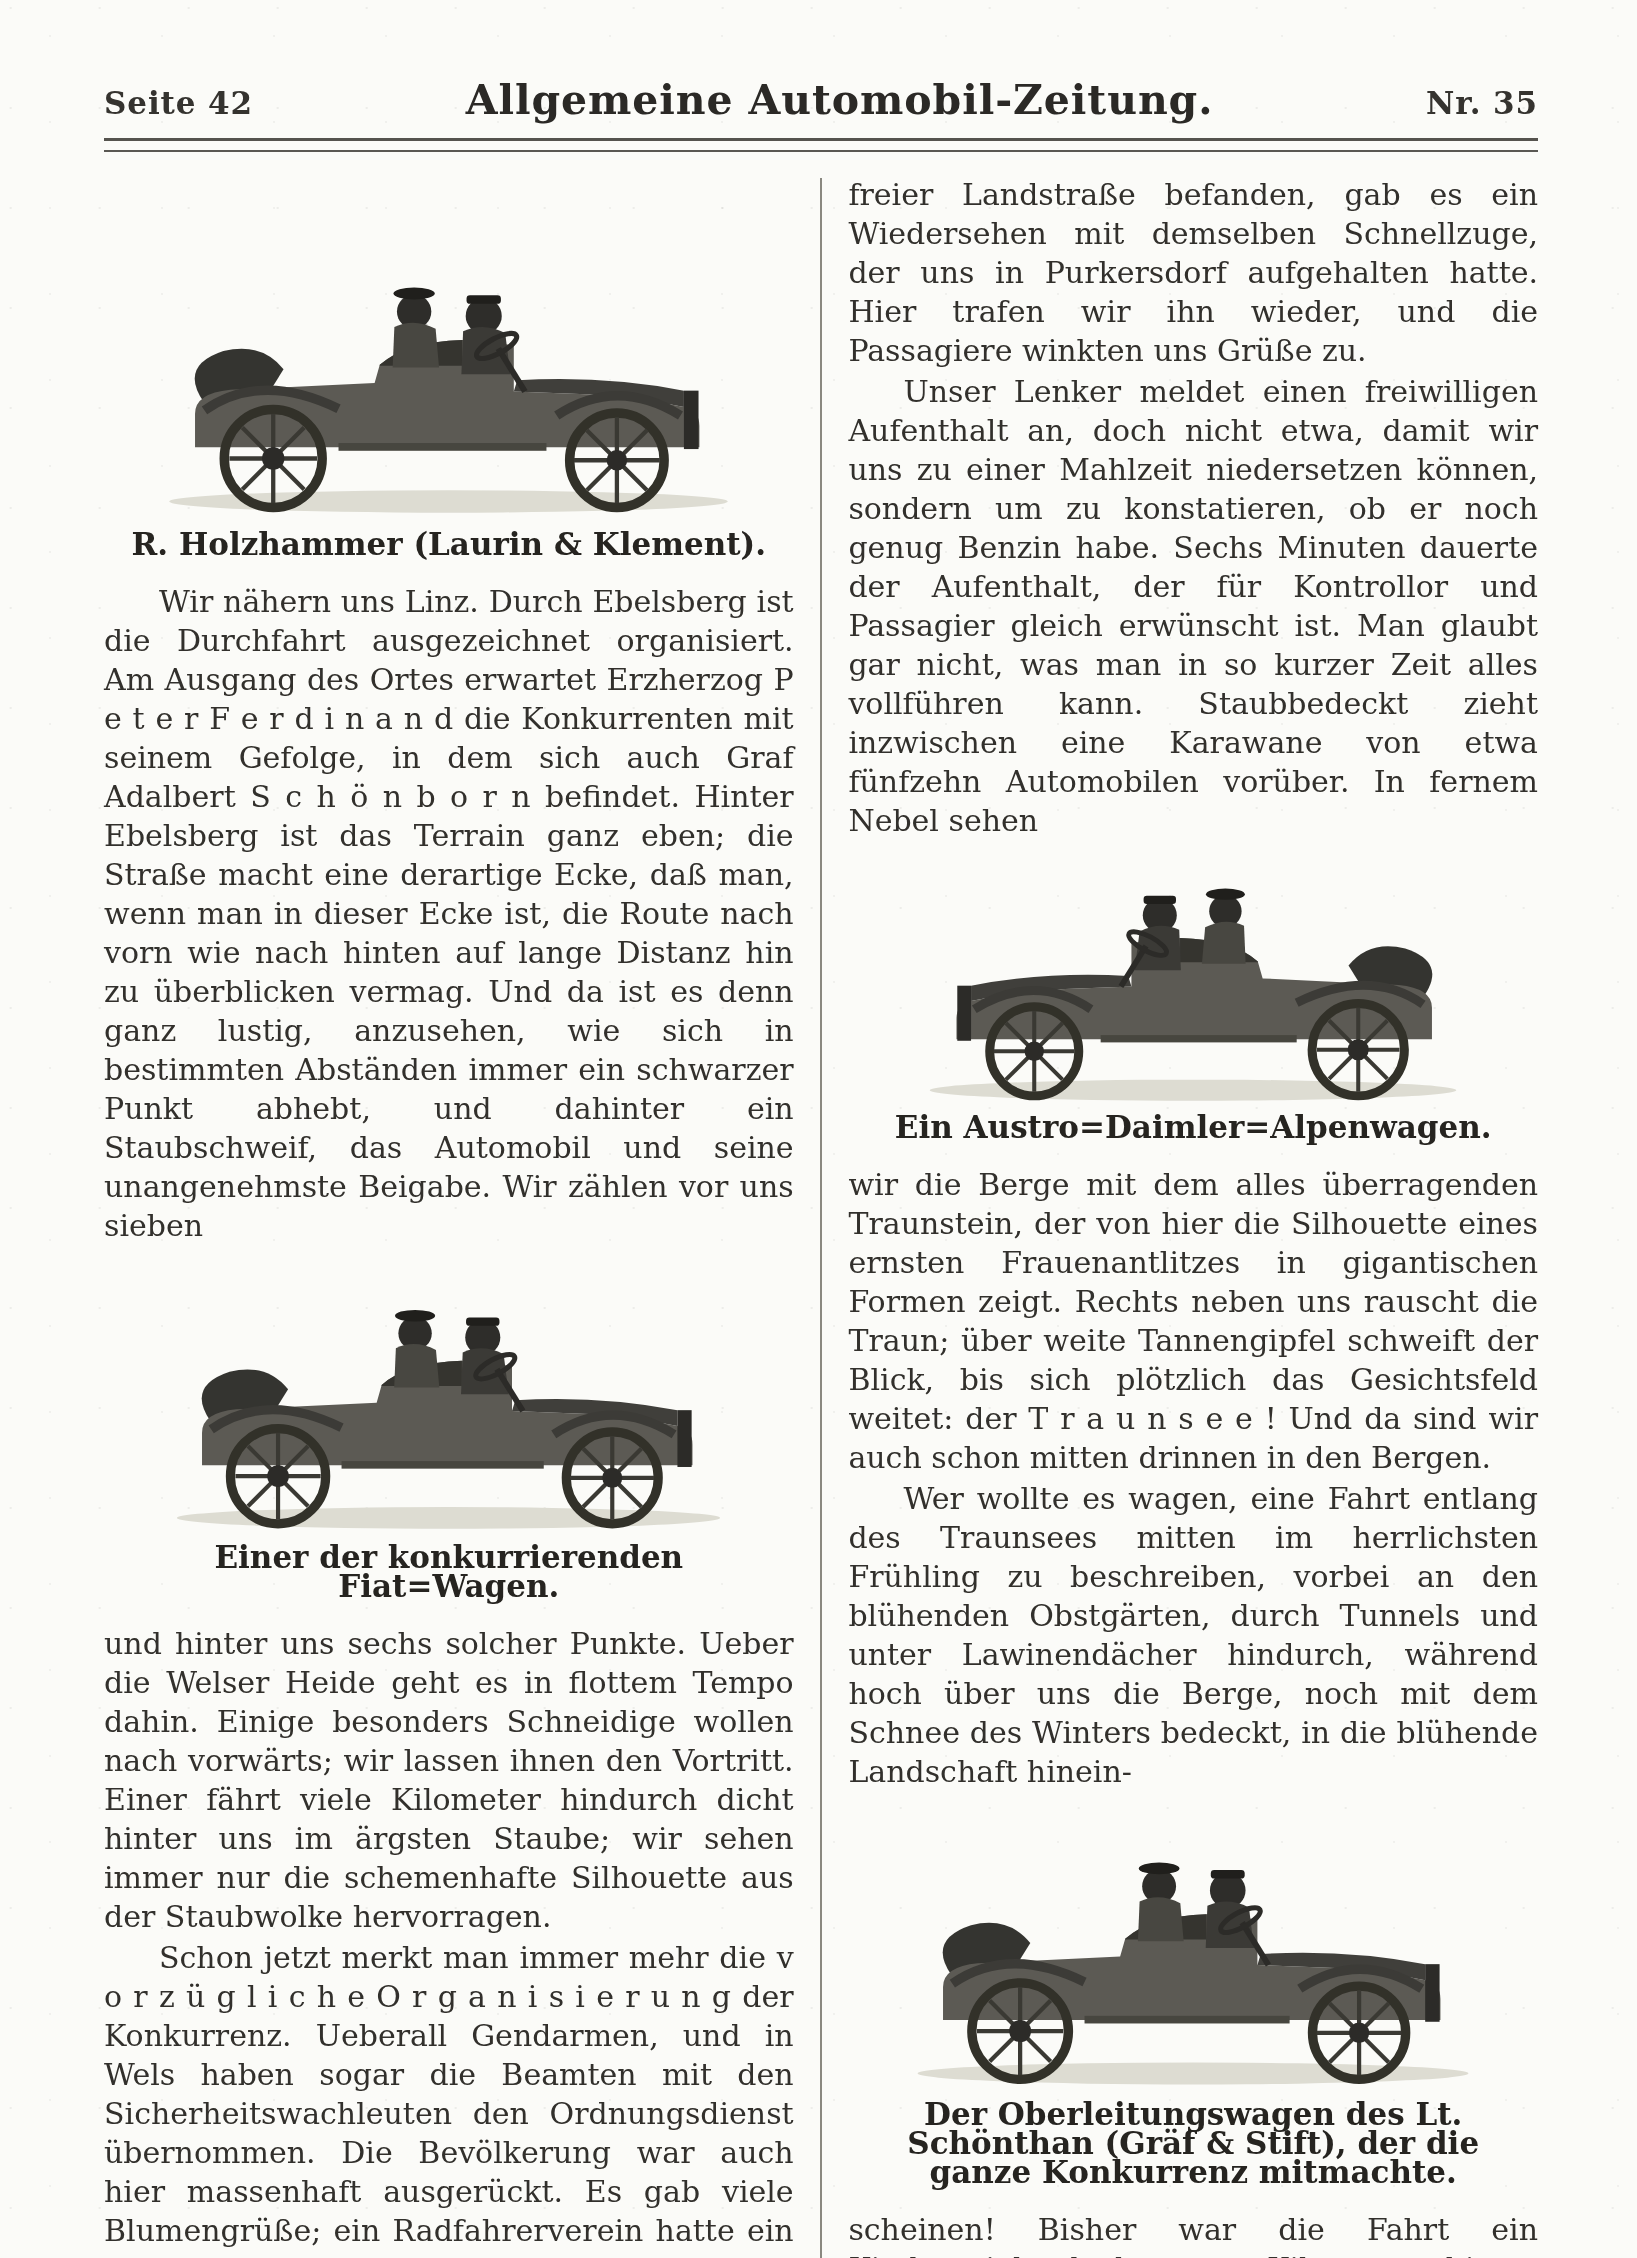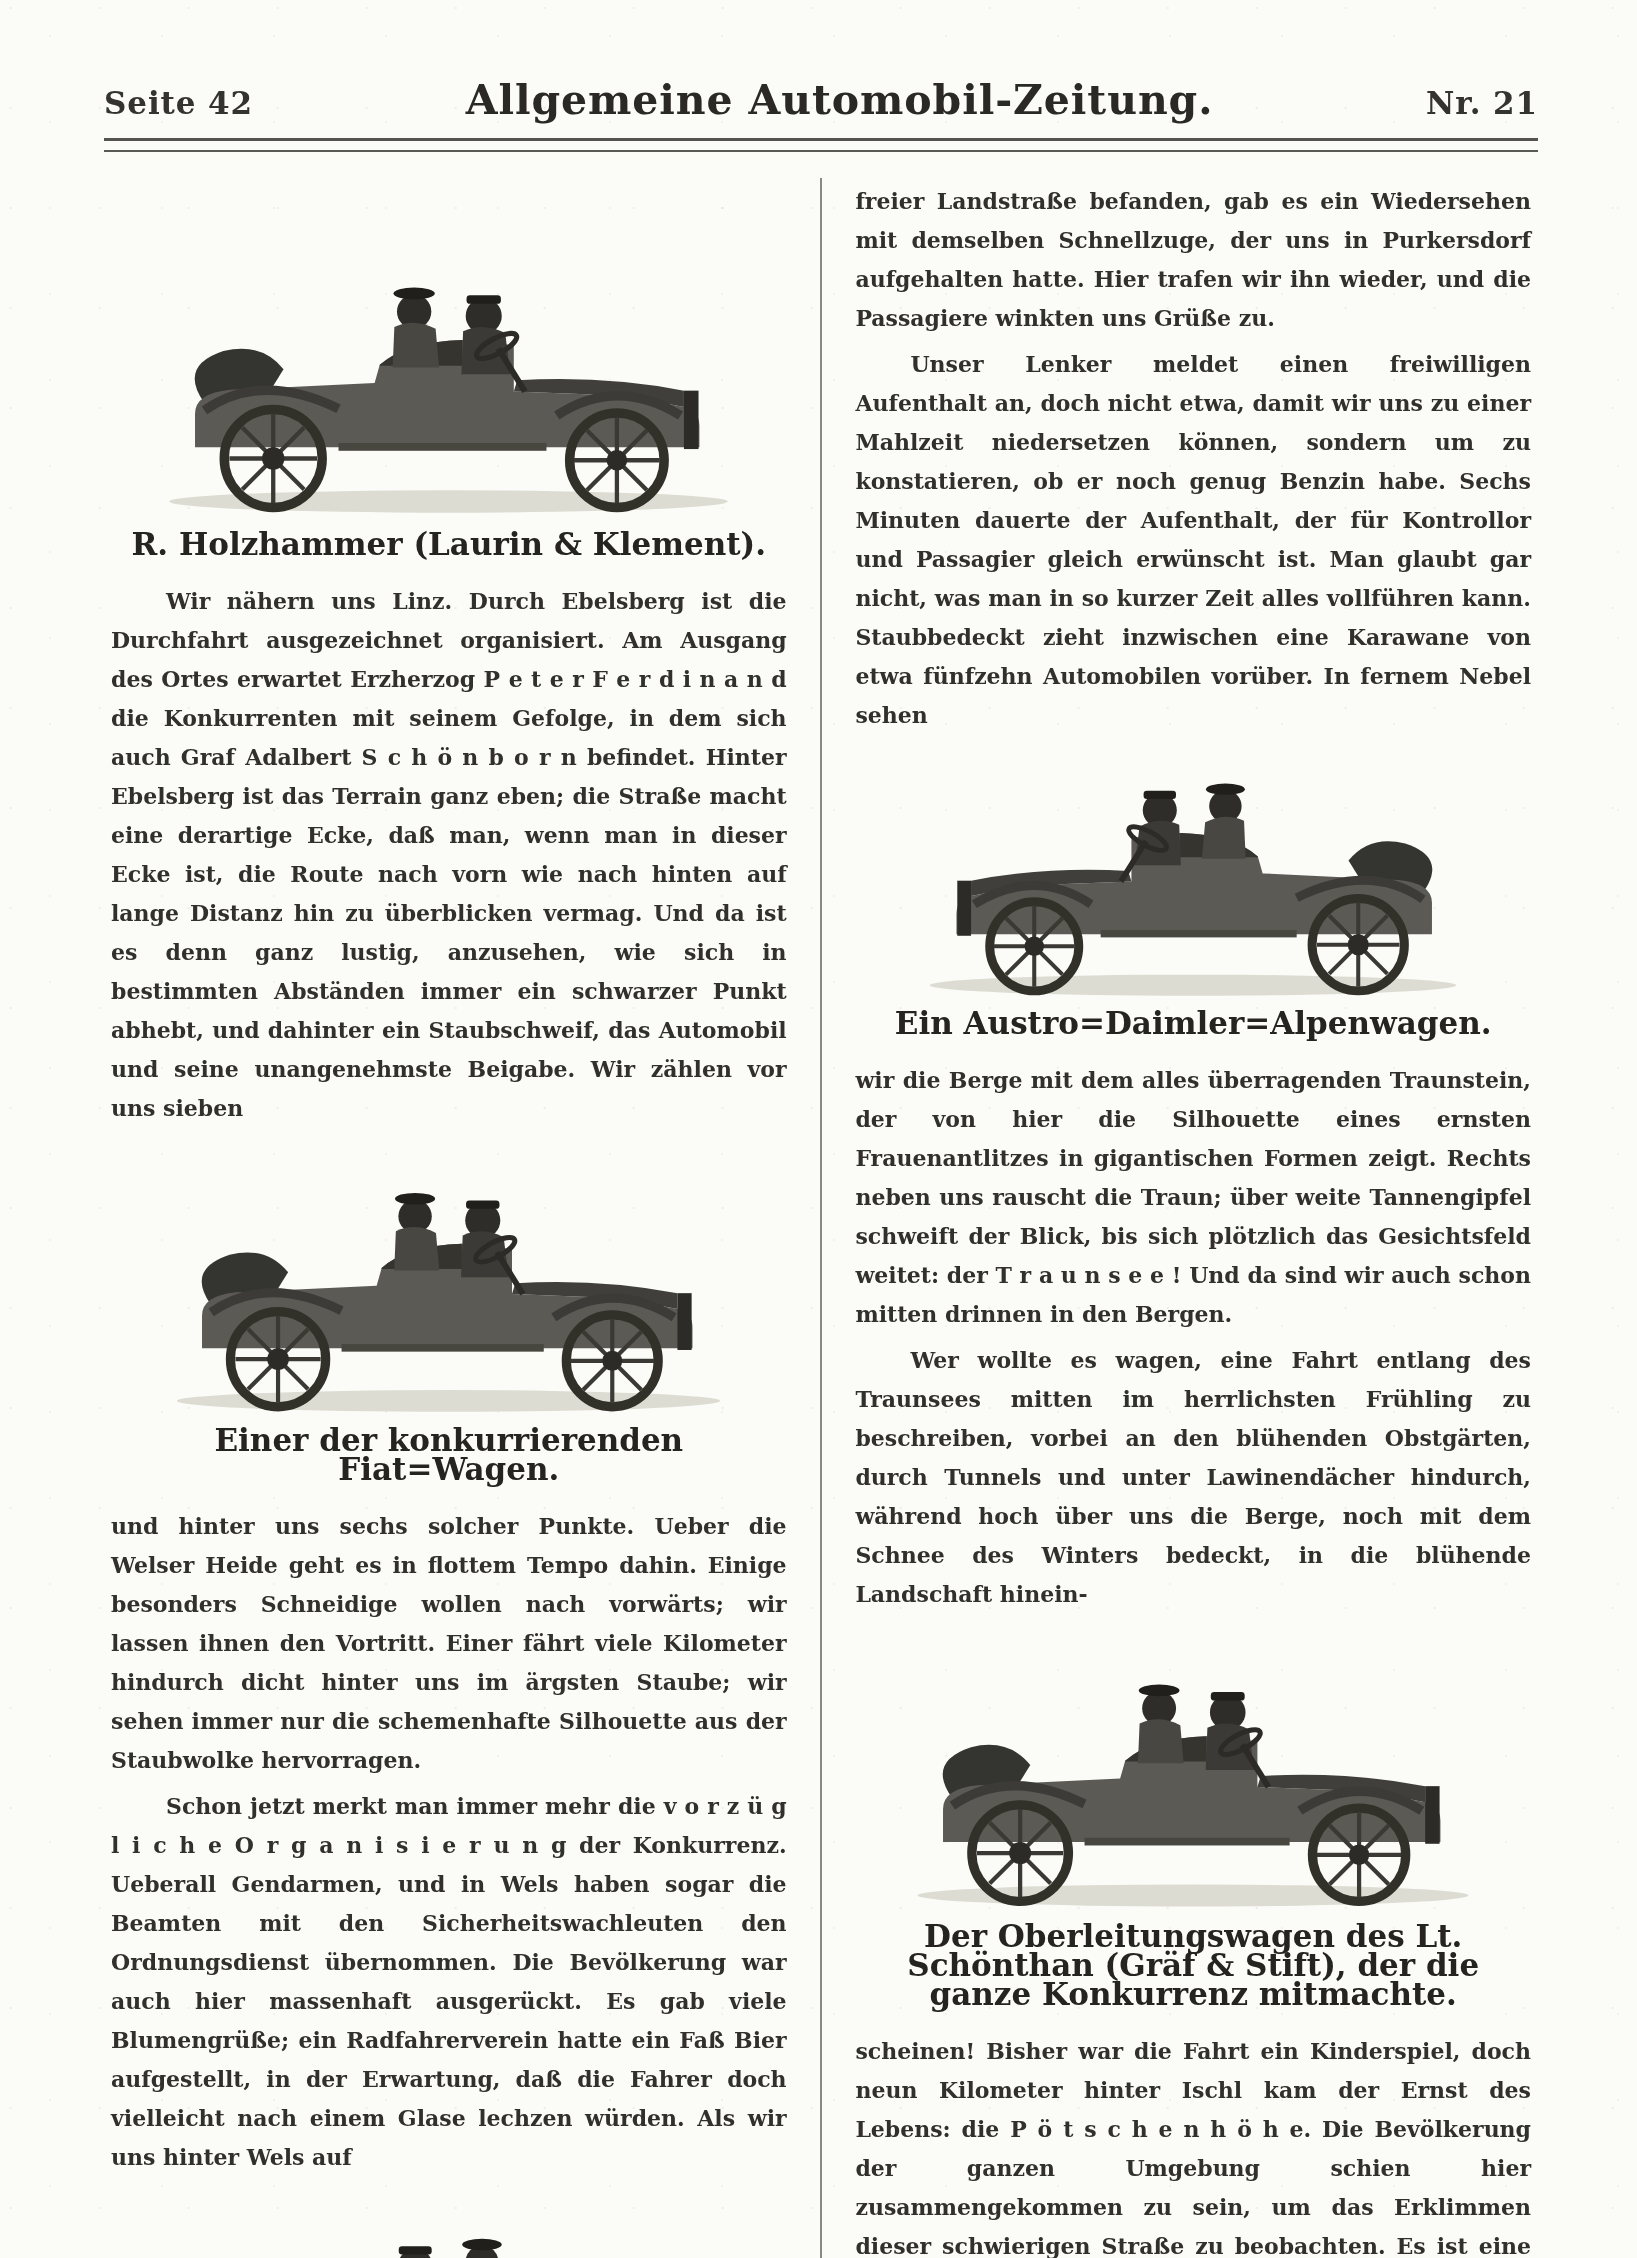--- a/index.html
+++ b/index.html
@@ -20,24 +20,23 @@
   .header-row{display:flex;align-items:baseline;justify-content:space-between;gap:29px;}
   .page-num,.issue-num{font-size:31px;font-weight:bold;letter-spacing:0.9px;color:#35332f;}
   .masthead{font-size:41px;font-weight:bold;letter-spacing:0.9px;color:#2b2926;}
   .header-rule{margin-top:14px;height:8.8px;border-top:3.5px solid #55534e;border-bottom:2.6px solid #5a5853;}
   
   .columns{display:flex;margin-top:23px;}
   .col{width:695px;}
   .divider{width:1.8px;background:#8a8880;margin:3.5px 26.5px 0 26.5px;align-self:stretch;}
   
   p.body-text{
-    font-size:22px;line-height:39px;text-align:justify;
-    margin:7px;color:#32302c;
+    font-size:30px;line-height:39px;text-align:justify;
+    margin:0;color:#32302c;
     text-rendering:optimizeLegibility;
-    font-weight:bold;
   }
   p.indent{text-indent:55px;}
   p.space-after{margin-bottom:1.8px;}
   .caption{
     font-weight:bold;text-align:center;
     font-size:31px;line-height:29px;
     margin:5.3px 16px 23px 16px;color:#262420;
   }
   
   .photo{display:flex;justify-content:center;align-items:flex-end;overflow:hidden;}
@@ -91,21 +90,21 @@
       <circle cx="576" cy="230" r="12" fill="#2c2b28"></circle>
     </g>
   </defs>
 </svg>
 
 <div class="page">
 
   <div class="header-row">
     <span class="page-num">Seite 42</span>
     <span class="masthead">Allgemeine Automobil-Zeitung.</span>
-    <span class="issue-num">Nr. 21</span>
+    <span class="issue-num">Nr. 35</span>
   </div>
   <div class="header-rule"></div>
 
   <div class="columns">
 
     <div class="col">
 
       <div class="photo ph1">
         <svg viewBox="0 0 760 300" width="653" height="265">
             <use href="#vintage-car"></use>

